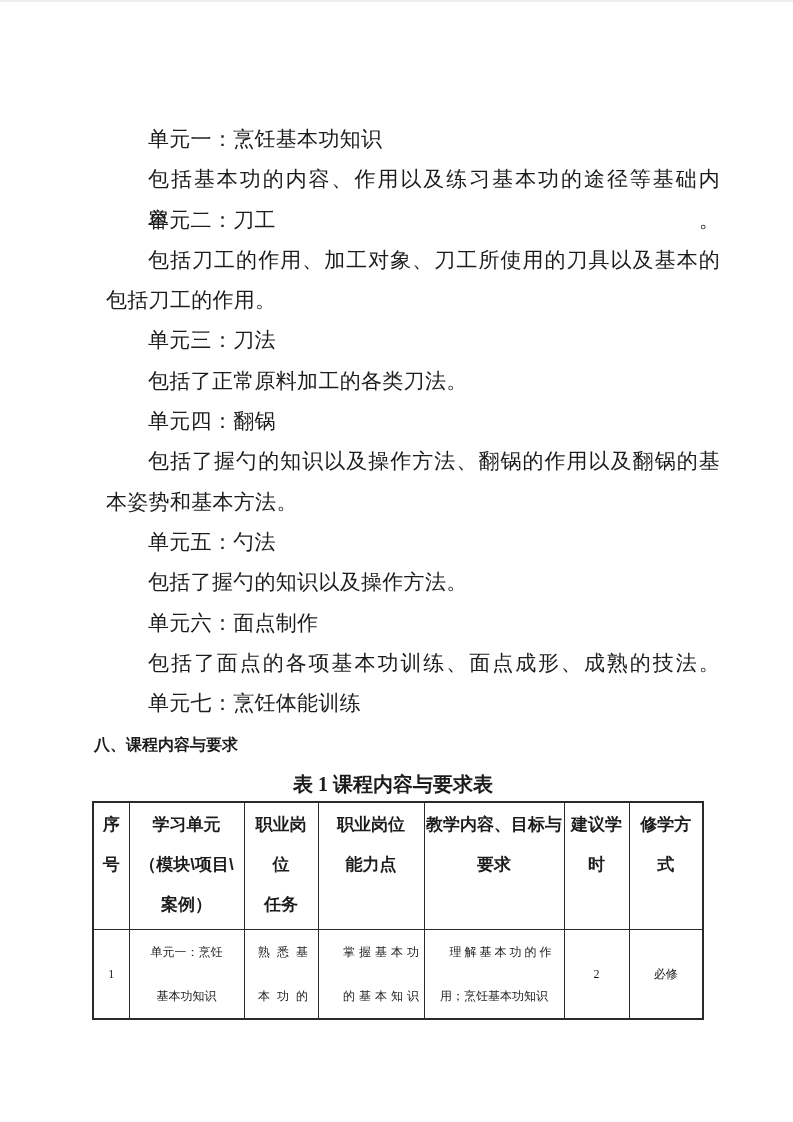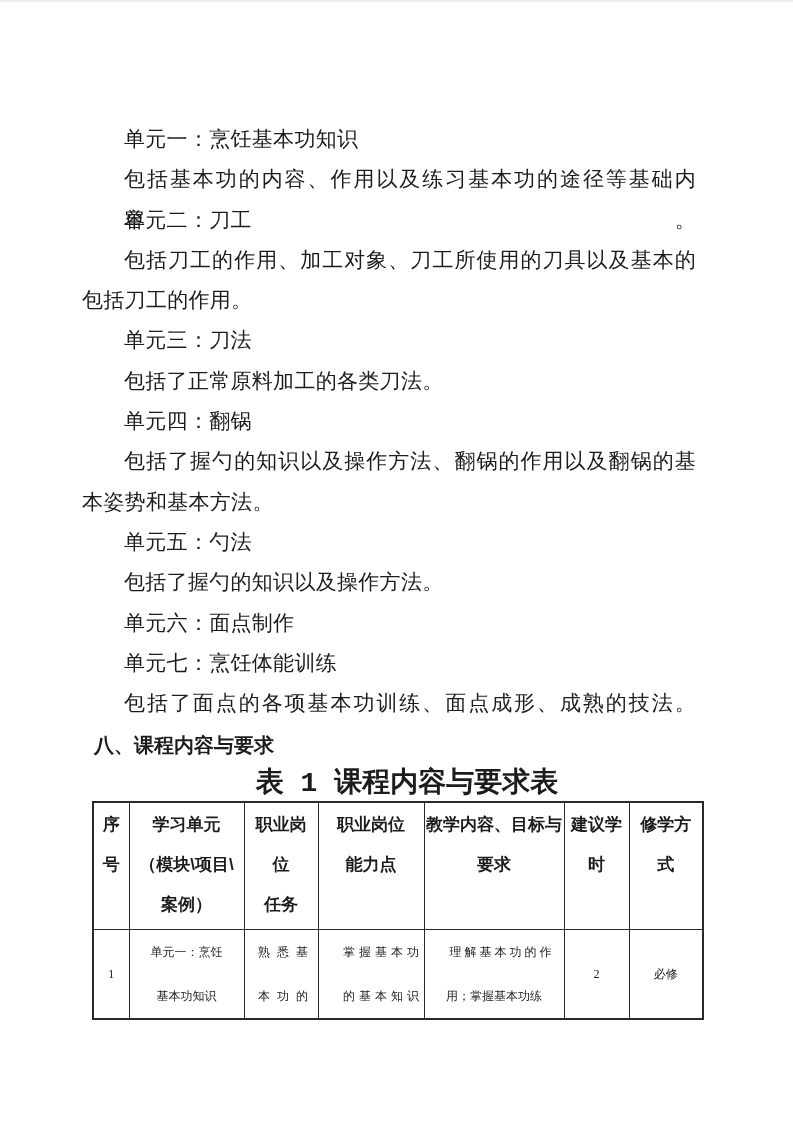--- a/index.html
+++ b/index.html
@@ -10,48 +10,48 @@
     color:#1c1c1c;
     font-family:"Liberation Serif","DejaVu Serif",serif;
     overflow:hidden;
   }
   .page-top-edge{
     position:absolute;left:0;top:0;width:793px;height:2px;
     background:#ededed;
   }
   
   .body-text{
-    position:absolute;left:82px;top:119px;width:614px;
+    position:absolute;left:106px;top:119px;width:614px;
   }
   .bline{
     height:40.3px;line-height:40.3px;
     font-size:21px;
     white-space:nowrap;
     letter-spacing:0.3px;
   }
   .bline.ind{padding-left:42px;}
   .bline.j{
     white-space:normal;
     text-align:justify;
     text-align-last:justify;
     text-justify:inter-character;
   }
   
   .section-heading{
     position:absolute;left:94px;top:726px;
     font-family:"Liberation Sans","DejaVu Sans",sans-serif;
-    font-weight:bold;font-size:20px;line-height:38px;
+    font-weight:bold;font-size:16px;line-height:38px;
     white-space:nowrap;
   }
   
   .table-title{
-    position:absolute;left:102px;top:769px;width:610px;
+    position:absolute;left:88px;top:769px;width:610px;
     text-align:center;
-    font-family:Liberation Mono, monospace;
-    font-weight:bold;font-size:28px;line-height:30px;
+    font-family:Liberation Serif, serif;
+    font-weight:bold;font-size:20px;line-height:30px;
   }
   
   .ctable{
     position:absolute;left:92px;top:801px;
     width:610px;
     border-collapse:collapse;
     table-layout:fixed;
     border:2px solid #2a2a2a;
   }
   .ctable th,.ctable td{
@@ -101,22 +101,22 @@
     <div class="bline ind j">包括刀工的作用、加工对象、刀工所使用的刀具以及基本的</div>
     <div class="bline">包括刀工的作用。</div>
     <div class="bline ind">单元三：刀法</div>
     <div class="bline ind">包括了正常原料加工的各类刀法。</div>
     <div class="bline ind">单元四：翻锅</div>
     <div class="bline ind j">包括了握勺的知识以及操作方法、翻锅的作用以及翻锅的基</div>
     <div class="bline">本姿势和基本方法。</div>
     <div class="bline ind">单元五：勺法</div>
     <div class="bline ind">包括了握勺的知识以及操作方法。</div>
     <div class="bline ind">单元六：面点制作</div>
+    <div class="bline ind j">包括了面点的各项基本功训练、面点成形、成熟的技法。</div>
     <div class="bline ind">单元七：烹饪体能训练</div>
-    <div class="bline ind j">包括了面点的各项基本功训练、面点成形、成熟的技法。</div>
   </div>
 
   <div class="section-heading">八、课程内容与要求</div>
 
   <div class="table-title">表 1 课程内容与要求表</div>
 
   <table class="ctable">
     <colgroup>
       <col style="width:36px">
         <col style="width:115px">
@@ -170,21 +170,21 @@
       <td>
         <div class="dline ls-wide">熟悉基</div>
         <div class="dline ls-wide">本功的</div>
       </td>
       <td>
         <div class="dline ls-med">掌握基本功</div>
         <div class="dline ls-med">的基本知识</div>
       </td>
       <td>
         <div class="dline ls-sm">理解基本功的作</div>
-        <div class="dline">用；掌握基本功练</div>
+        <div class="dline">用；烹饪基本功知识</div>
       </td>
       <td>
         <div class="dline">2</div>
       </td>
       <td>
         <div class="dline">必修</div>
       </td>
     </tr>
     </tbody>
   </table>

